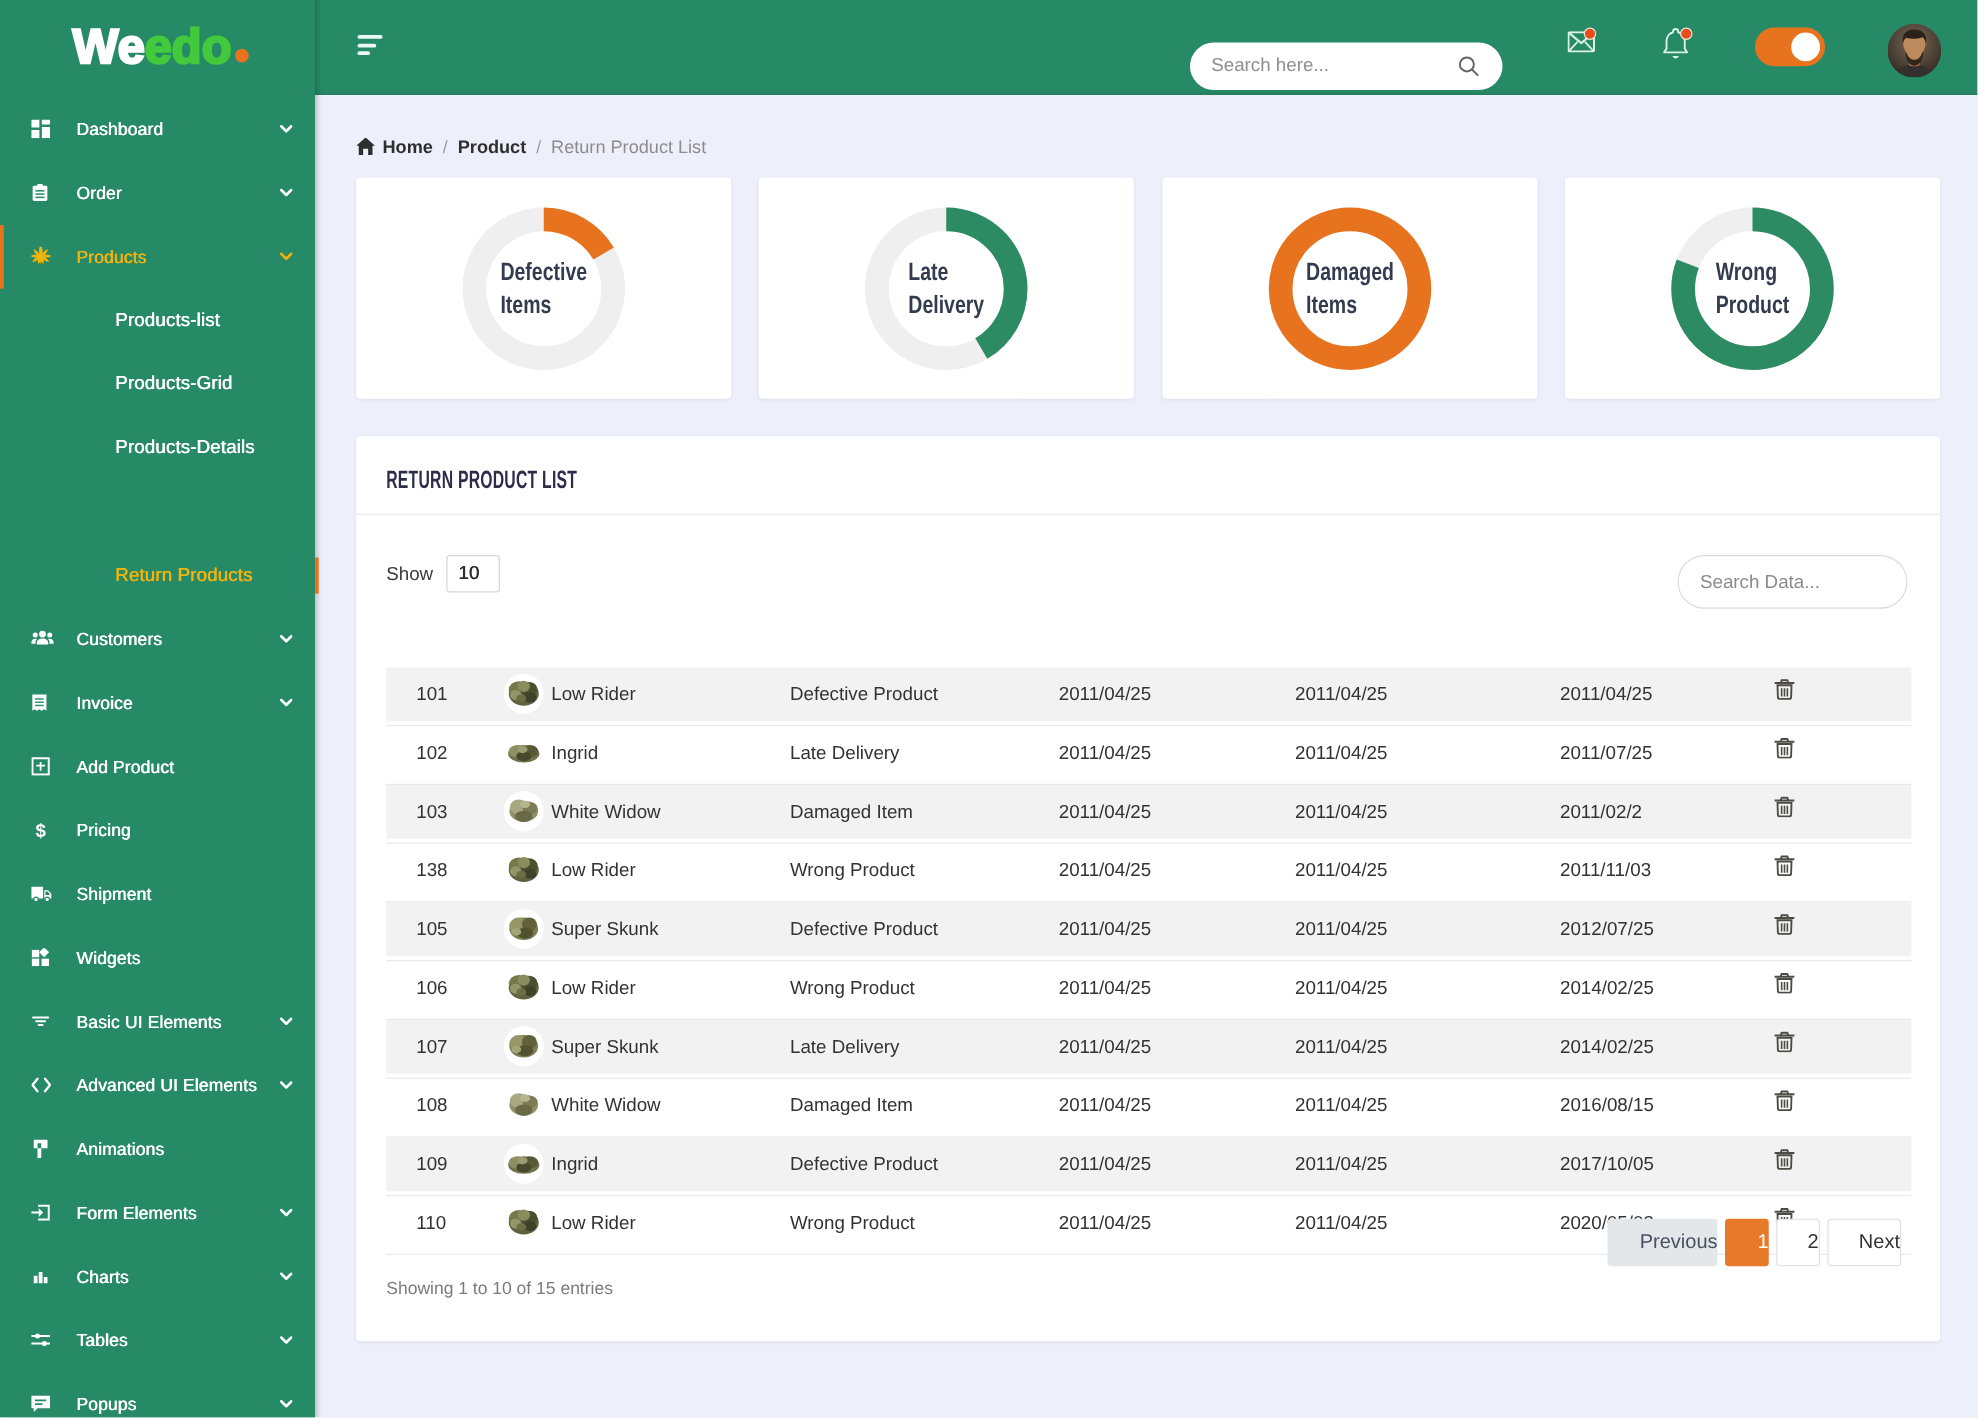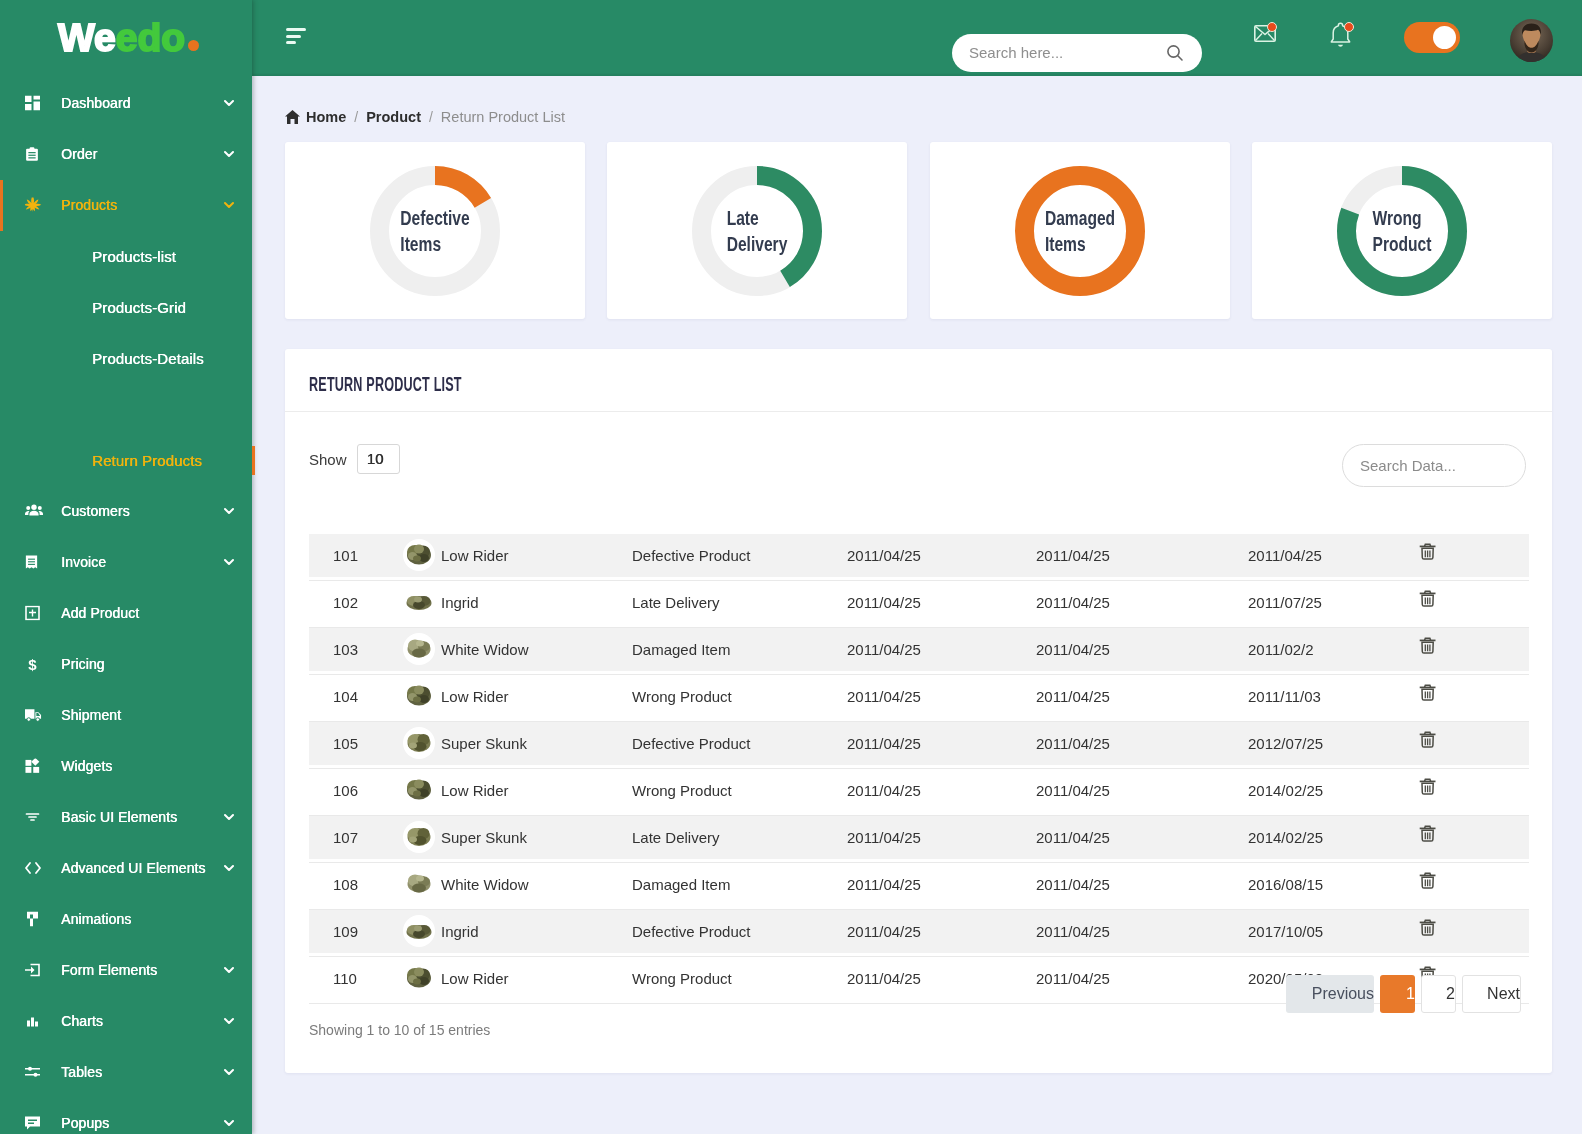--- a/index.html
+++ b/index.html
@@ -203,21 +203,21 @@
         <span class="cell c-issue">Damaged Item</span>
         <span class="cell c-d1">2011/04/25</span>
         <span class="cell c-d2">2011/04/25</span>
         <span class="cell c-d3">2011/02/2</span>
         <span class="cell c-trash"><svg width="17" height="17" viewBox="0 0 17 17">
                 <use href="#trash"></use>
               </svg></span>
       </div>
       <div class="trow">
             <div class="band"></div>
-        <span class="cell c-id">104</span>
+        <span class="cell c-id">138</span>
         <span class="cell c-img"><svg width="36" height="36" viewBox="0 0 36 36">
                 <circle cx="18" cy="18" r="16" fill="#ffffff"></circle>
                 <g transform="translate(5,5)">
                   <use href="#bud1"></use>
                 </g>
               </svg></span>
         <span class="cell c-name">Low Rider</span>
         <span class="cell c-issue">Wrong Product</span>
         <span class="cell c-d1">2011/04/25</span>
         <span class="cell c-d2">2011/04/25</span>

